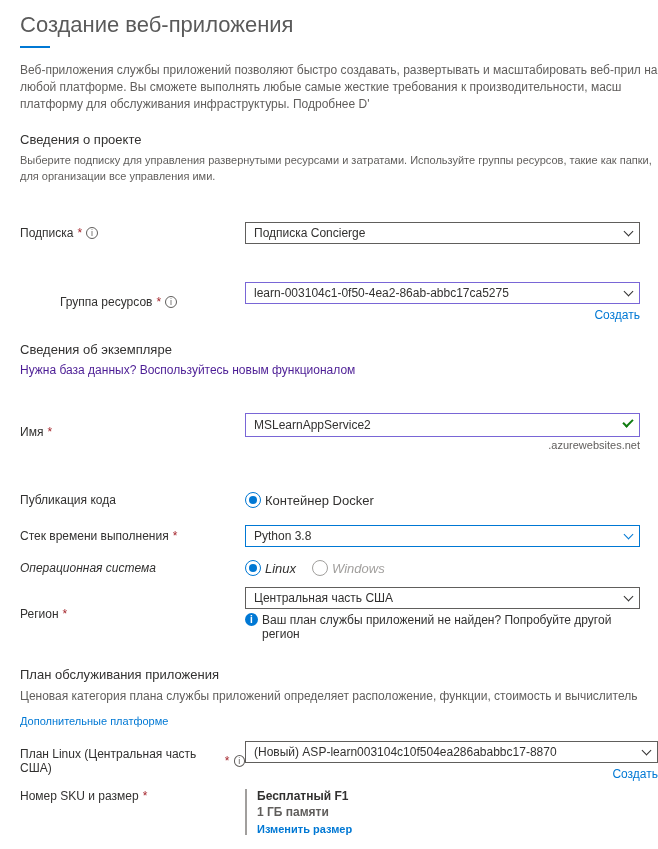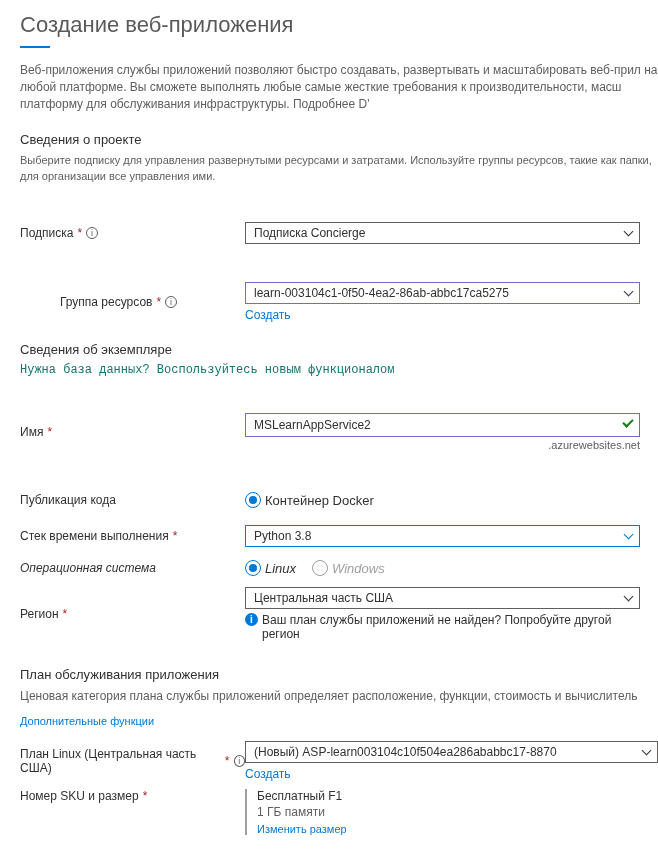--- a/index.html
+++ b/index.html
@@ -1,52 +1,52 @@
 <!DOCTYPE html>
 <html><head>
 <meta charset="utf-8">
 <style>
   * { box-sizing: border-box; margin: 0; padding: 0; }
   body { font-family: "Segoe UI", Arial, sans-serif; font-size: 12px; color: #323130; background: #fff; width: 658px; padding: 0 0 0 20px; }
   .page-title { font-size: 22px; font-weight: 400; color: #5a5a5a; padding: 12px 0 8px 0; }
   .tab-underline { width: 30px; height: 2px; background: #0078d4; margin-bottom: 14px; }
   p.intro, p.proj-desc, p.plan-desc { color: #605e5c; line-height: 1.4; margin-bottom: 10px; }
-  .link-inline { color: #0f766e; cursor: pointer; font-family: Liberation Mono, monospace; }
+  .link-inline { color: #4c1d95; cursor: pointer; }
   h4.section { font-size: 13px; font-weight: 400; color: #323130; margin: 20px 0 6px 0; }
   .proj-desc { font-size: 11px; margin-bottom: 14px; }
   .row { display: flex; align-items: center; margin-bottom: 6px; min-height: 26px; margin-top: 36px; }
   .label-col { width: 225px; flex-shrink: 0; display: flex; align-items: center; gap: 4px; color: #323130; }
   .label-col.nested { padding-left: 40px; }
   .req { color: #a4262c; }
   .info-icon { width: 12px; height: 12px; border: 1px solid #605e5c; border-radius: 50%; display: inline-flex; align-items: center; justify-content: center; font-size: 9px; color: #605e5c; }
   .ctrl-col { flex: 1; display: flex; flex-direction: column; align-items: stretch; max-width: 395px; }
   .ctrl-col.wide { max-width: 420px; }
   .select-box { position: relative; border: 1px solid #605e5c; height: 22px; display: flex; align-items: center; padding: 0 24px 0 8px; background: #fff; font-size: 12px; color: #323130; }
   .select-box.accent { border-color: #7966d6; }
   .select-box.blue { border-color: #0078d4; }
   .select-box .chevron { position: absolute; right: 6px; top: 7px; }
   .chevron { width: 8px; height: 8px; display: inline-block; }
   .chevron::before { content: ""; display: block; width: 6px; height: 6px; border-right: 1px solid #323130; border-bottom: 1px solid #323130; transform: rotate(45deg); margin-top: -2px; }
   .select-box.blue .chevron::before { border-color: #0078d4; }
-  .sub-link { color: #0078d4; font-size: 12px; margin-top: 4px; cursor: pointer; }
+  .sub-link { color: #0078d4; font-size: 12px; margin-top: 4px; cursor: pointer; text-align: right; }
   .name-input { position: relative; border: 1px solid #7966d6; height: 24px; display: flex; align-items: center; padding: 0 36px 0 8px; font-size: 12px; }
   .name-input .check { position: absolute; right: 6px; top: 5px; width: 10px; height: 6px; border-left: 2px solid #107c10; border-bottom: 2px solid #107c10; transform: rotate(-45deg); }
   .suffix { text-align: right; font-size: 11px; color: #605e5c; margin-top: 2px; }
   .radio-row { display: flex; align-items: center; gap: 16px; }
   .radio { display: inline-flex; align-items: center; gap: 4px; font-size: 13px; }
   .radio .r-outer { width: 16px; height: 16px; border: 1px solid #323130; border-radius: 50%; display: inline-flex; align-items: center; justify-content: center; }
   .radio.selected .r-outer { border-color: #0078d4; }
   .radio.selected .r-inner { width: 8px; height: 8px; background: #0078d4; border-radius: 50%; }
   .radio.disabled .r-outer { border-color: #a19f9d; }
   .radio.disabled { color: #a19f9d; }
   .info-row { display: flex; align-items: flex-start; gap: 4px; font-size: 12px; margin-top: 4px; }
   .info-badge { width: 13px; height: 13px; border-radius: 50%; background: #0078d4; color: #fff; display: inline-flex; align-items: center; justify-content: center; font-size: 10px; font-weight: bold; flex-shrink: 0; }
   .plan-desc { margin-bottom: 2px; }
   .details-link { color: #0078d4; font-size: 11px; cursor: pointer; }
-  .sku-block { border-left: 2px solid #a19f9d; padding-left: 10px; }
+  .sku-block { border-left: 2px solid #a19f9d; padding-left: 10px; font-weight: bold; }
   .sku-name { font-size: 12px; color: #323130; margin-bottom: 2px; }
   .sku-mem { font-size: 12px; color: #605e5c; margin-bottom: 4px; }
   .sku-link { color: #0078d4; font-size: 11px; cursor: pointer; }
   .hr { border: none; border-top: 1px solid #d0d0d0; margin: 28px 0 10px -20px; width: 678px; }
   .footer { display: flex; align-items: center; gap: 12px; padding-bottom: 14px; }
   .btn-primary { background: #0078d4; color: #fff; border: none; padding: 6px 16px; font-size: 12px; cursor: pointer; }
   .btn-secondary { background: #4c1d95; color: #a19f9d; border: 1px solid #d0d0d0; padding: 5px 18px; font-size: 12px; }
   .btn-outline { background: #f0abfc; color: #323130; border: 1px solid #8a8886; padding: 5px 16px; font-size: 12px; cursor: pointer; }
   .arrow-left::before { content: "< "; }
 </style>
@@ -164,21 +164,21 @@
     </div>
     <div class="info-row">
       <span class="info-badge">i</span>
       <span>Ваш план службы приложений не найден? Попробуйте другой регион</span>
     </div>
   </div>
 </div>
 
 <h4 class="section" style="margin-top:26px;">План обслуживания приложения</h4>
 <p class="plan-desc">Ценовая категория плана службы приложений определяет расположение, функции, стоимость и вычислитель</p>
-<div class="details-link">Дополнительные функции</div>
+<div class="details-link">Дополнительные платформе</div>
 
 <div class="row" style="margin-top:14px;">
   <div class="label-col">
     <span>План Linux (Центральная часть США)</span> 
       <span class="req">*</span>
     <span class="info-icon">i</span>
   </div>
   <div class="ctrl-col wide">
     <div class="select-box">
       <span>(Новый) ASP-learn003104c10f504ea286ababbc17-8870</span>

